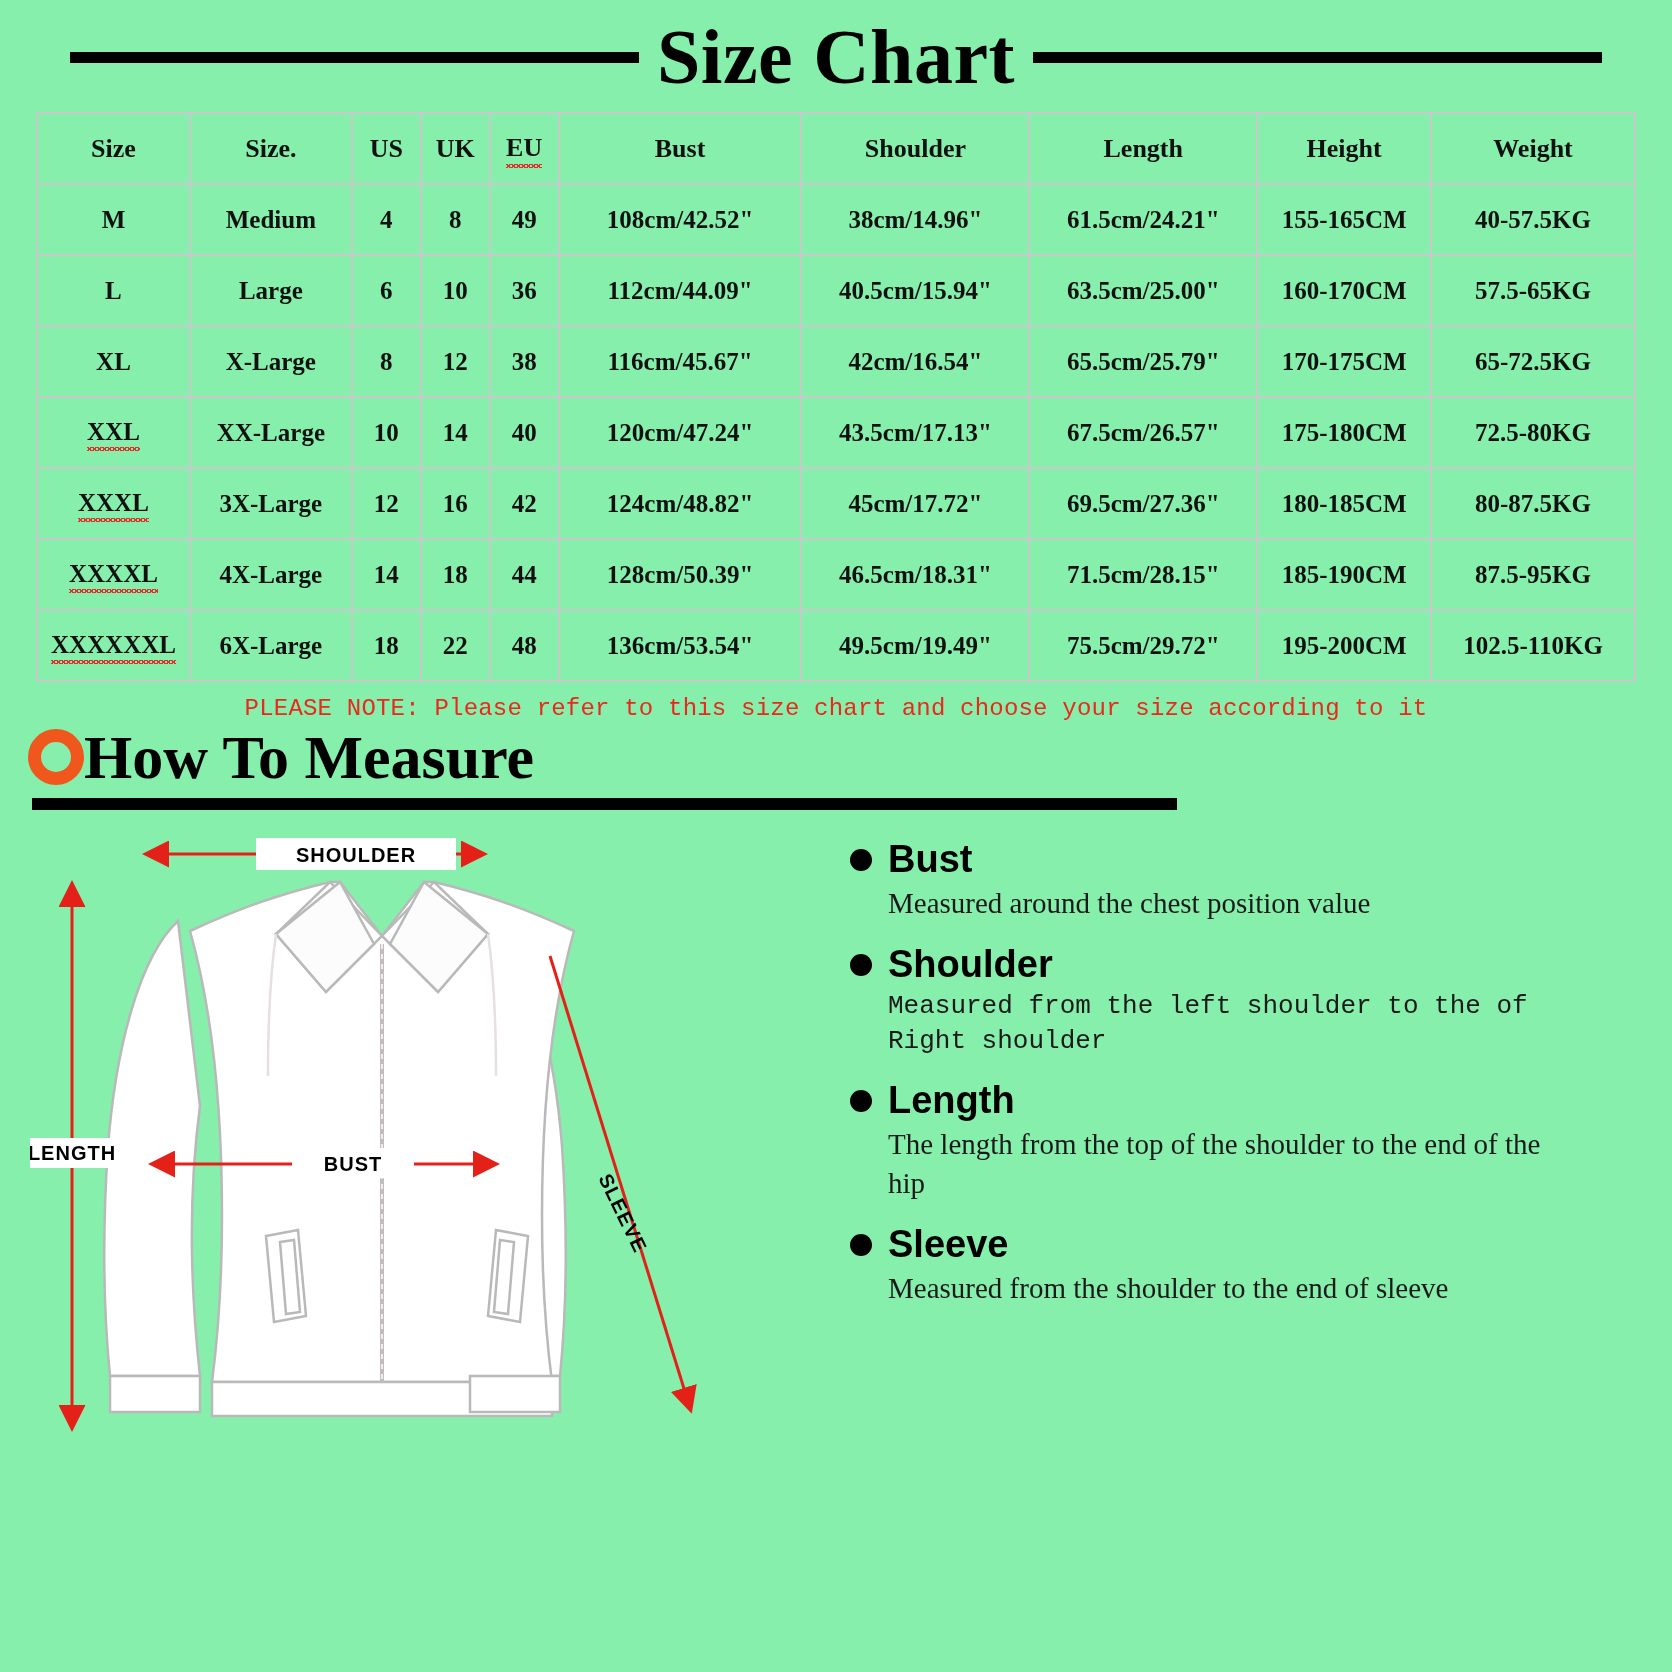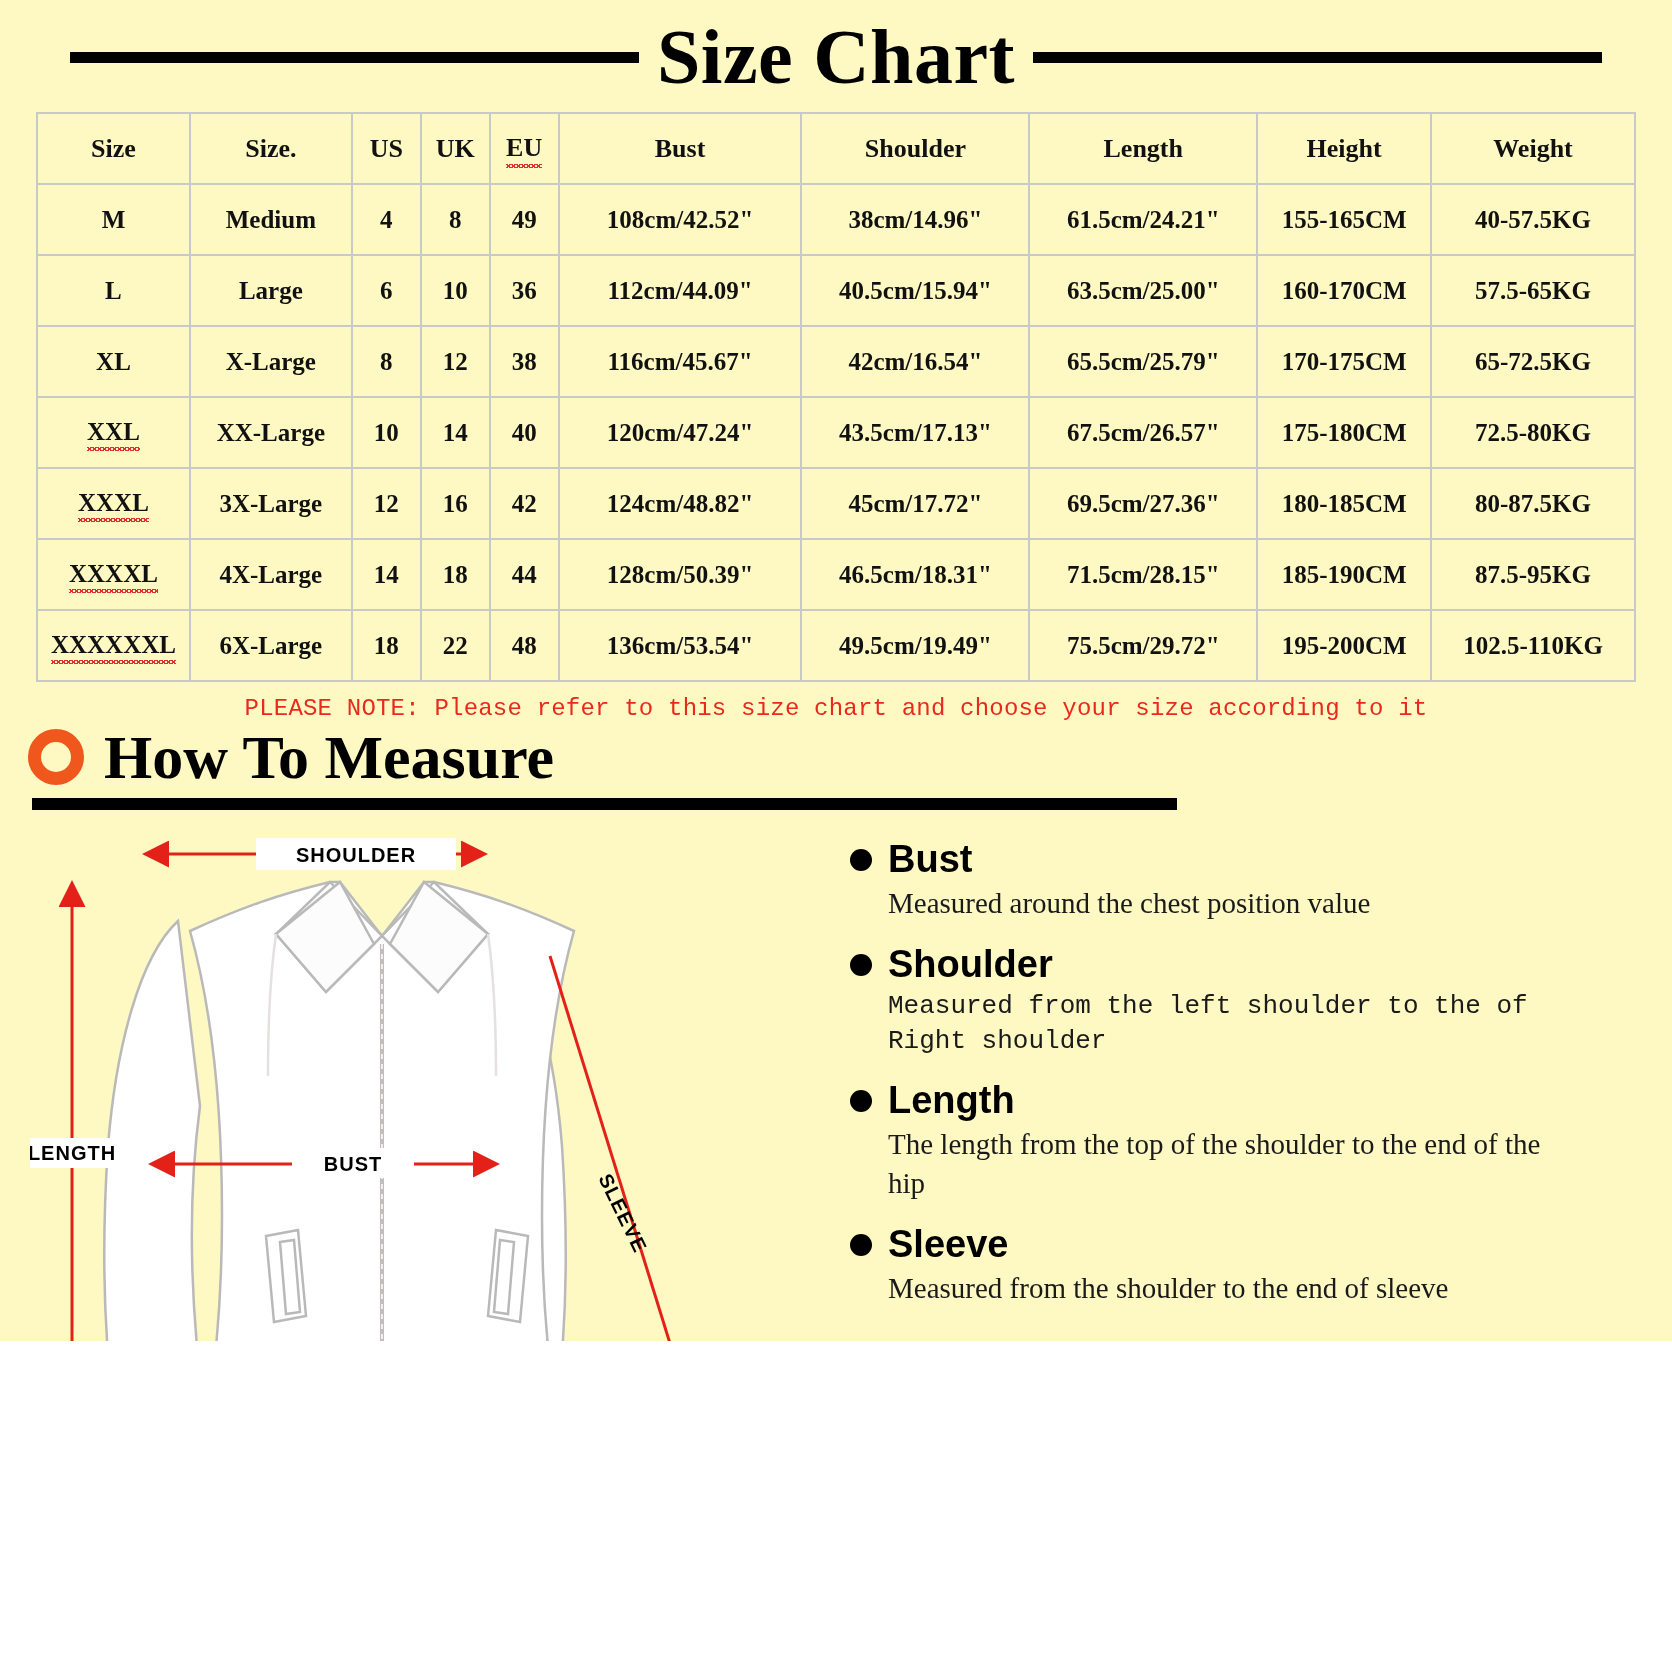--- a/index.html
+++ b/index.html
@@ -7,22 +7,22 @@
     margin: 0;
     padding: 0;
     width: 1672px;
     height: 1672px;
     background: #ffffff;
     font-family: "Liberation Sans", sans-serif;
   }
   .page {
     position: relative;
     width: 1672px;
-    height: 1341px;
-    background: #fef9c3;
+    height: 1672px;
+    background: #86efac;
     overflow: hidden;
   }
 
   
   .title-row {
     display: flex;
     align-items: center;
     justify-content: center;
     gap: 18px;
     padding: 8px 70px 6px 70px;
@@ -110,21 +110,20 @@
   }
 
   
   .howto {
     padding: 0 28px;
     margin-top: 2px;
   }
   .howto-row {
     display: flex;
     align-items: center;
-    gap: 20px;
     text-align: center;
   }
   .howto-ring {
     width: 56px;
     height: 56px;
     border-radius: 50%;
     border: 13px solid #f0571d;
     flex: 0 0 auto;
   }
   .howto-text {

